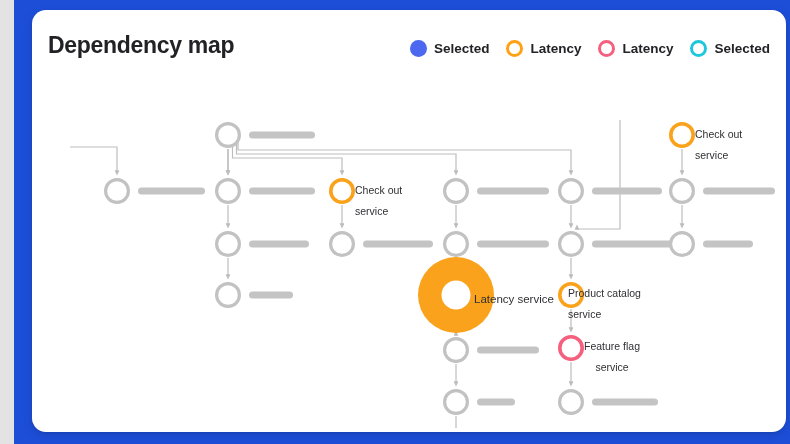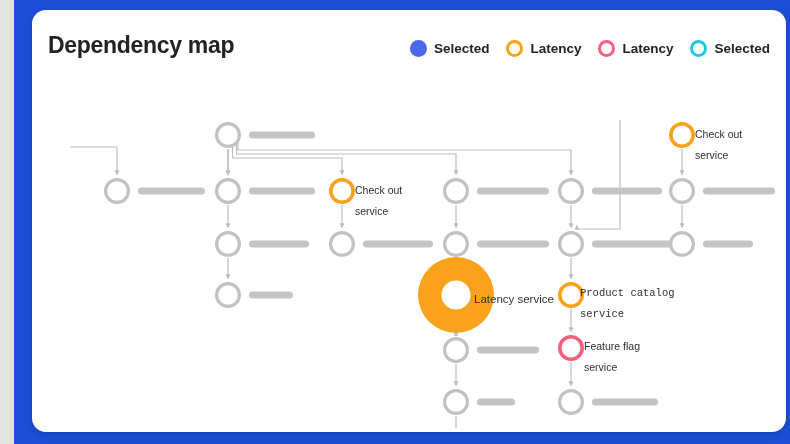--- a/index.html
+++ b/index.html
@@ -214,20 +214,20 @@
           </g>
         </g>
       </svg>
 
     <div id="labels">
         <div class="node-label" style="left: 323px; top: 170px;">Check out
 service</div>
         <div class="node-label" style="left: 663px; top: 114px;">Check out
 service</div>
         <div class="node-label big" style="left: 442px; top: 279px;">Latency service</div>
-        <div class="node-label" style="left: 548px; top: 273px; font-family: Liberation Mono, monospace;">Product catalog
-service</div>
-        <div class="node-label" style="left: 552px; top: 326px;">Feature flag
+        <div class="node-label" style="left: 536px; top: 273px;">Product catalog
+service</div>
+        <div class="node-label" style="left: 552px; top: 326px; text-align: center;">Feature flag
 service</div>
       </div>
 
   </div>
 </div>
 
 </body></html>

